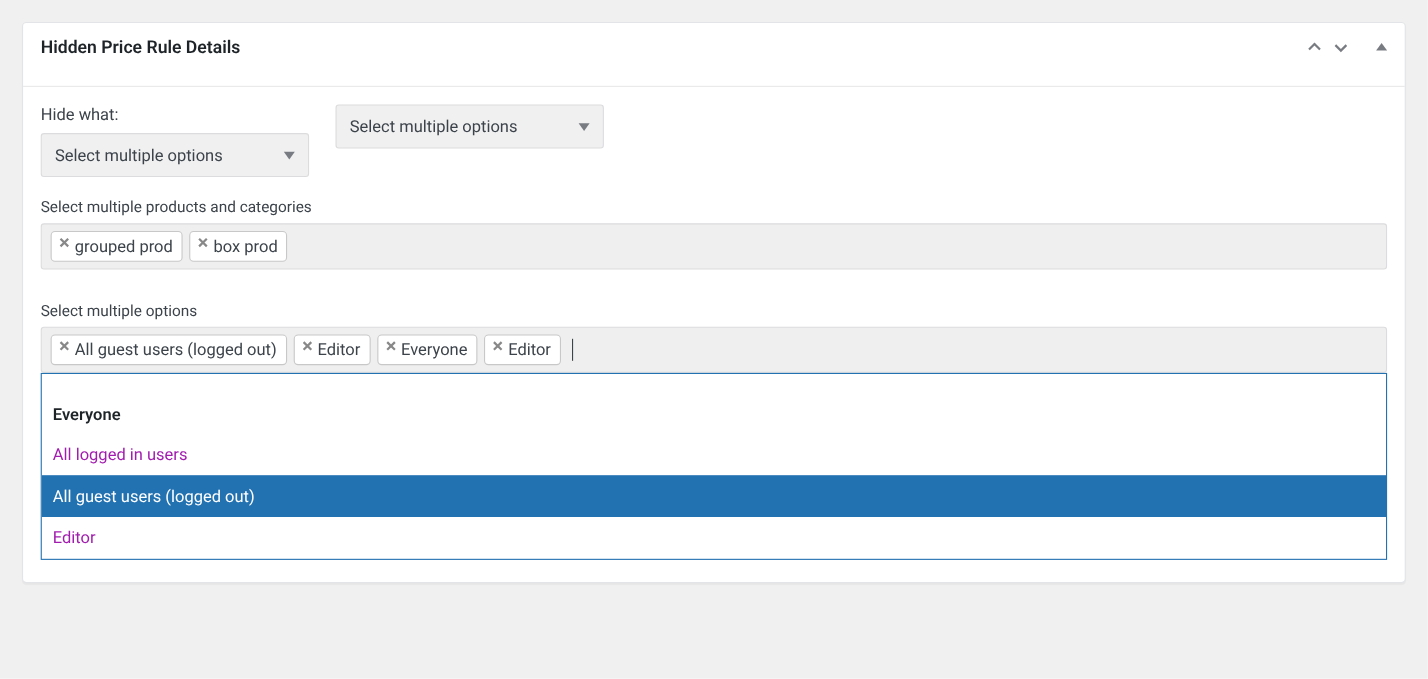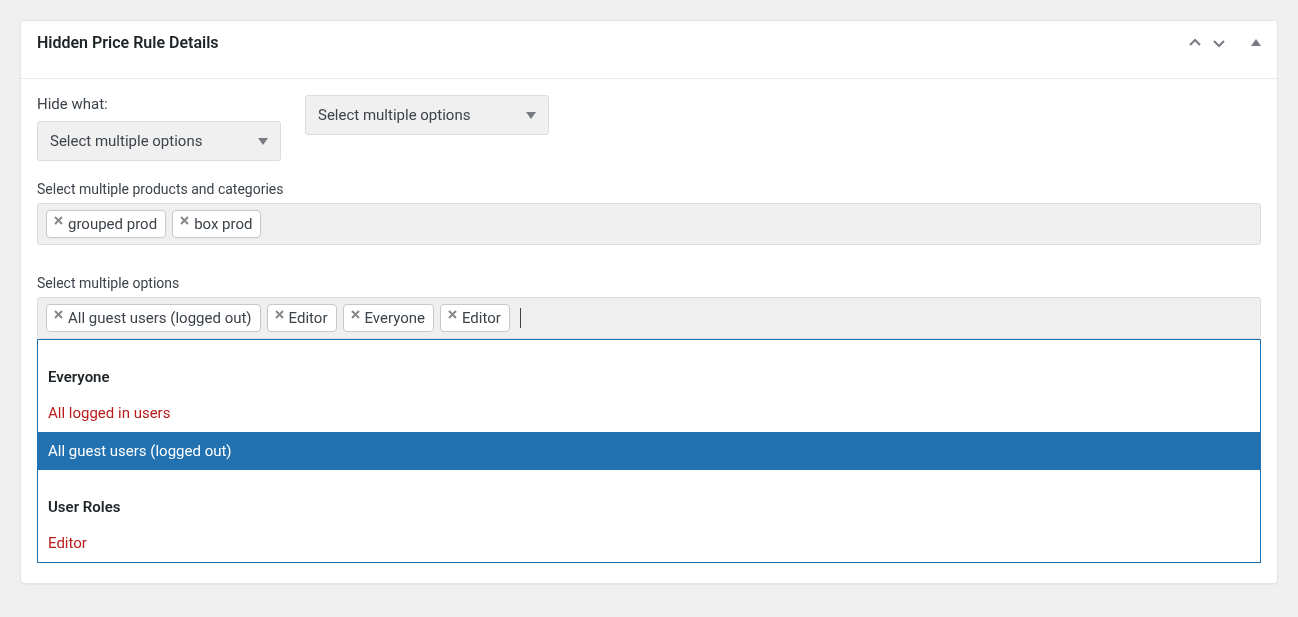--- a/index.html
+++ b/index.html
@@ -123,21 +123,21 @@
   }
   .dropdown-group-label {
     font-weight: 600;
     padding: 28px 10px 8px 10px;
     color: #1d2327;
     font-size: 15px;
   }
   .dropdown-option {
     padding: 10px 10px;
     font-size: 15px;
-    color: #b91c1c;
+    color: #a21caf;
     cursor: pointer;
   }
   .dropdown-option.selected {
     background: #2271b1;
     color: #fff;
   }
   
   .tri-up {
     width: 0; height: 0;
     border-left: 5px solid transparent;
@@ -255,17 +255,16 @@
             <span>Editor</span>
           </span>
           <span class="cursor-input"></span>
         </div>
     </div>
 
     <div class="dropdown" id="dropdown-list">
         <div class="dropdown-group-label">Everyone</div>
         <div class="dropdown-option">All logged in users</div>
         <div class="dropdown-option selected">All guest users (logged out)</div>
-        <div class="dropdown-group-label">User Roles</div>
         <div class="dropdown-option">Editor</div>
       </div>
   </div>
 </div>
 
 </body></html>

